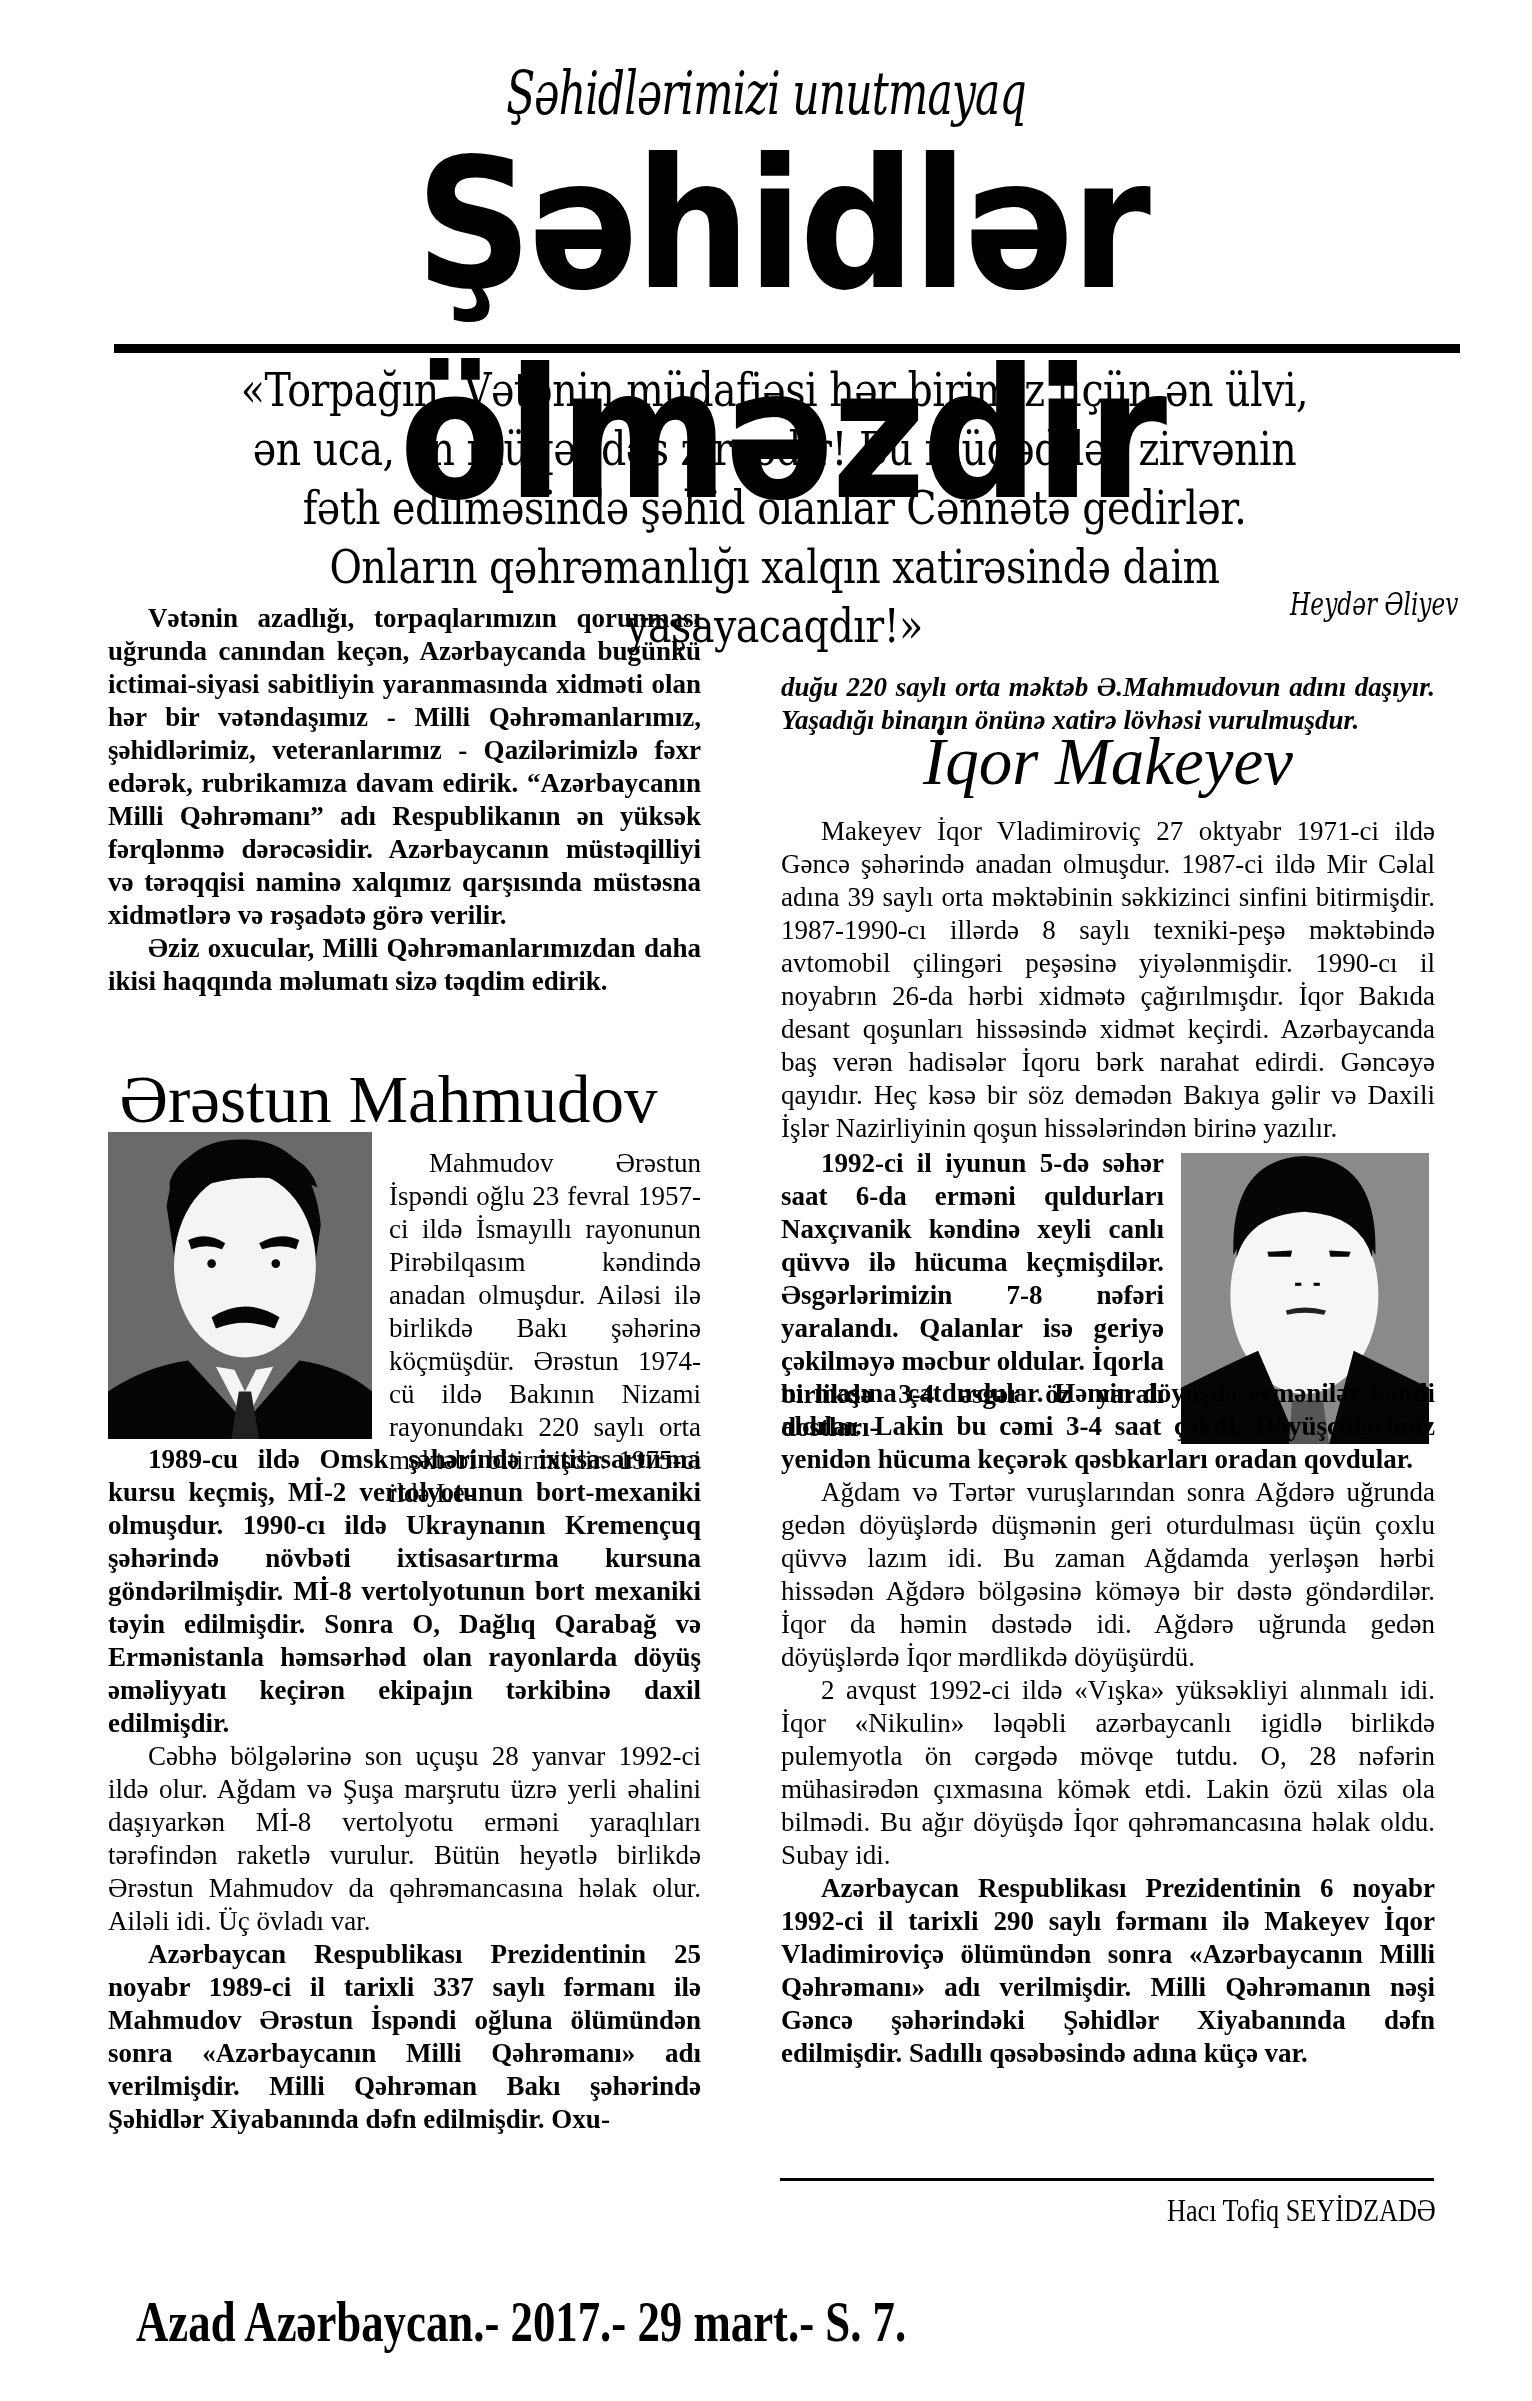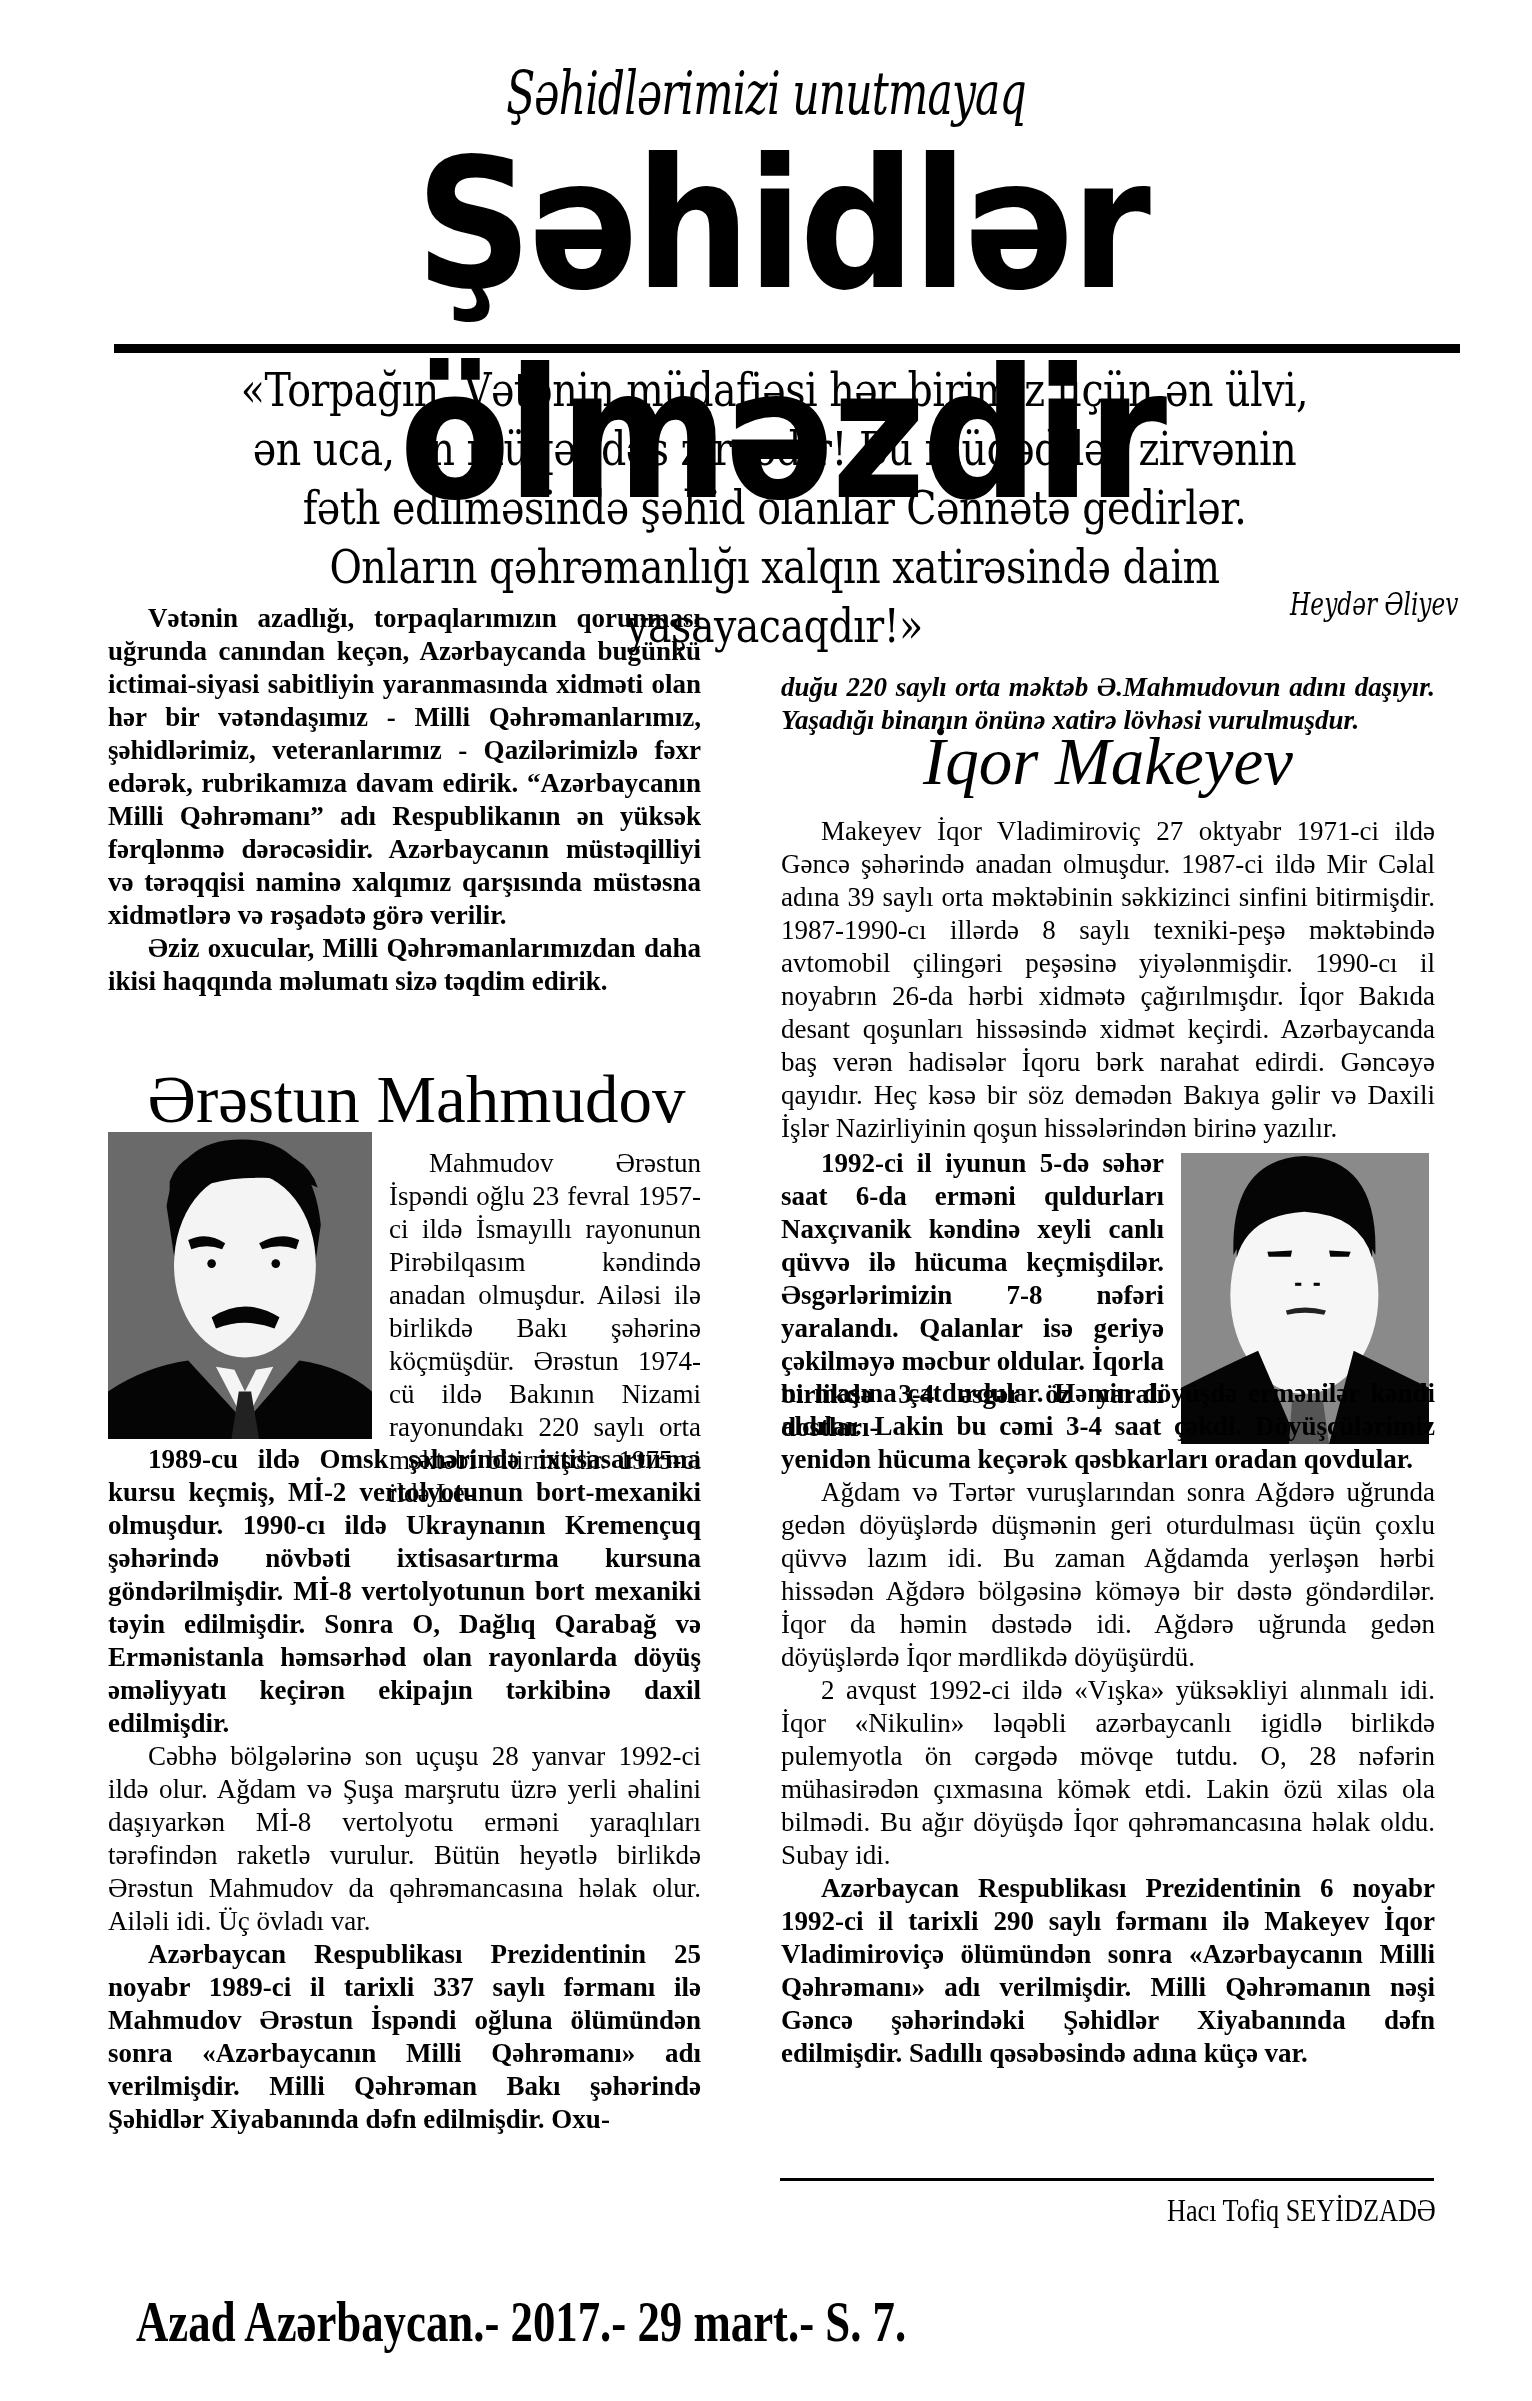--- a/index.html
+++ b/index.html
@@ -9,21 +9,21 @@
   .headline { left:93px; width:1377px; top:120px; text-align:center; font-family:"DejaVu Sans",sans-serif; font-weight:bold; font-size:180px; line-height:210px; letter-spacing:-3.7px; transform:scaleX(0.9); transform-origin:center; }
   .rule-top { left:114px; width:1346px; top:344px; height:8.6px; background:#000; }
   .quote { left:86px; width:1377px; top:361px; text-align:center; font-family:"DejaVu Serif",serif; font-size:46px; line-height:59px; transform:scaleX(0.86); transform-origin:center; letter-spacing:-0.6px; }
   .quote-author { right:74px; top:586px; font-family:"DejaVu Serif",serif; font-style:italic; font-size:31px; transform:scaleX(0.75); transform-origin:right; }
   .col { font-size:27px; line-height:33px; text-align:justify; }
   .col p { margin:0; text-indent:40px; }
   .col p.noind { text-indent:0; }
   .bold { font-weight:bold; }
   .intro { left:108px; width:593px; top:602px; transform:scaleX(1); }
   .name-head { text-align:center; font-size:67px; line-height:74px; font-weight:normal; }
-  .name-left { left:120px; width:593px; top:1062px; }
+  .name-left { left:92px; width:593px; top:1062px; }
   .photo { background:#111; overflow:hidden; }
   .photo svg { width:100%; height:100%; display:block; }
   .photo-left { left:108px; top:1132px; width:264px; height:307px; }
   .photo-right { left:1181px; top:1153px; width:248px; height:291px; }
   .left-wrap-text { left:389px; width:312px; top:1147px; }
   .left-body { left:108px; width:593px; top:1443px; }
   .right-top { left:781px; width:654px; top:671px;font-style:italic; }
   .name-right { left:781px; width:654px; top:724px;font-style:italic; }
   .right-body1 { left:781px; width:654px; top:815px; }
   .right-wrap-text { left:781px; width:383px; top:1147px; }

